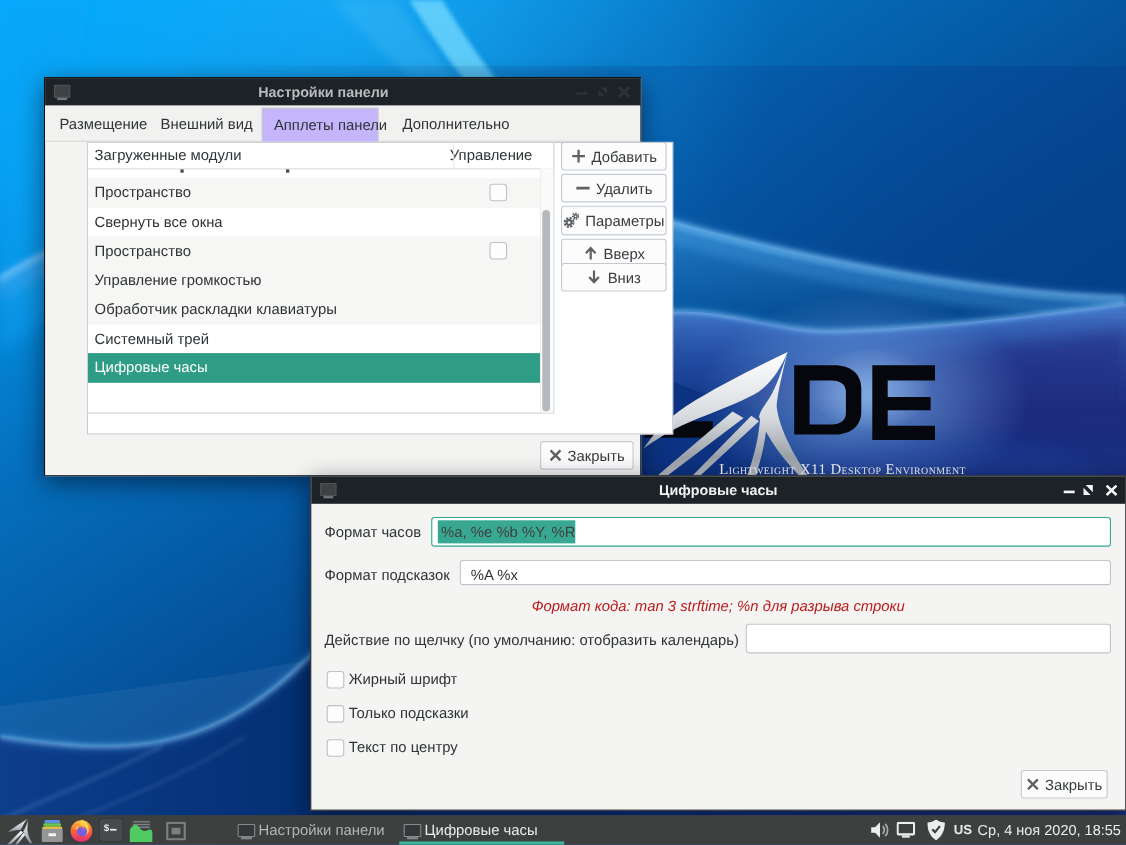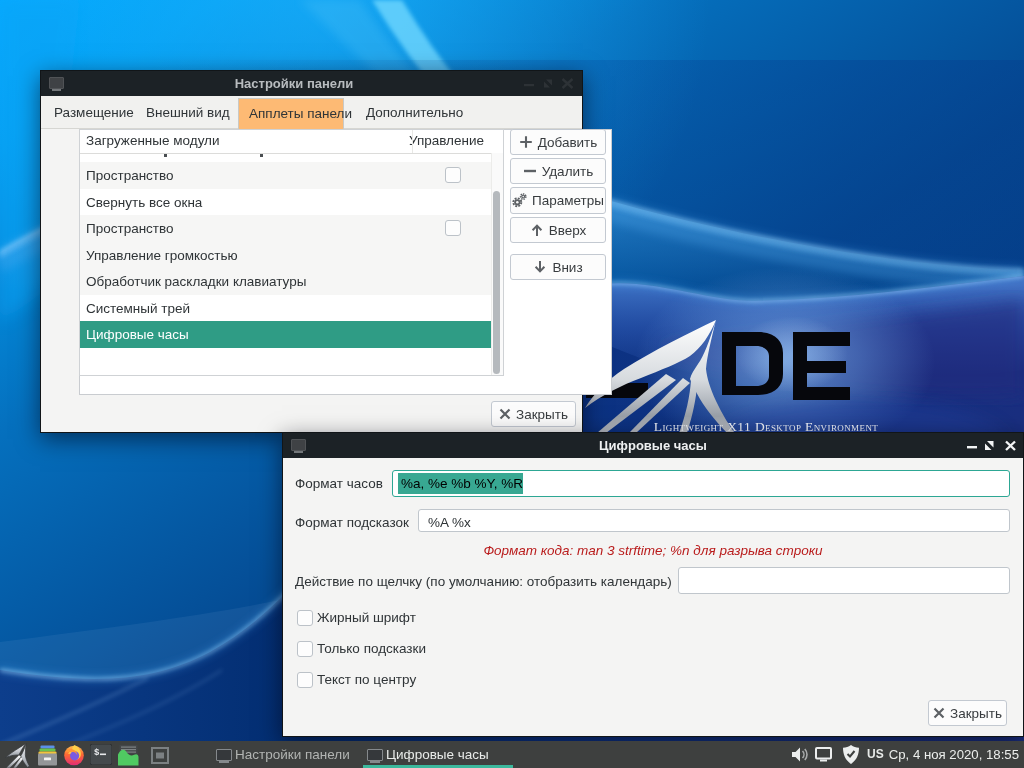--- a/index.html
+++ b/index.html
@@ -136,21 +136,21 @@
   <div class="ttl" style="color:#b8bcbf;right:35px;">Настройки панели</div>
   <svg style="position:absolute;right:6px;top:5px;" width="62" height="15" viewBox="0 0 62 15">
    <rect x="10" y="8" width="10" height="2.2" fill="#2d3236"></rect>
    <path d="M30,11.5 L30,5.5 L36,11.5 Z M38,9.5 L38,3.5 L32,3.5 Z" fill="#2d3236"></path>
    <path d="M48.5,3 L58.5,12 M58.5,3 L48.5,12" stroke="#2d3236" stroke-width="2.4"></path>
   </svg>
  </div>
  <div style="position:absolute;left:0;top:25px;right:0;height:33px;background:#f1f1ef;border-bottom:1px solid #d6d6d2;box-sizing:border-box;">
   <span class="lbl" style="left:13px;top:9px;">Размещение</span>
   <span class="lbl" style="left:105px;top:9px;">Внешний вид</span>
-  <div style="position:absolute;left:197px;top:2px;width:106px;height:31px;background:#fdba74;border:1px solid #c9c9c5;border-bottom:none;box-sizing:border-box;">
+  <div style="position:absolute;left:197px;top:2px;width:106px;height:31px;background:#c4b5fd;border:1px solid #c9c9c5;border-bottom:none;box-sizing:border-box;">
    <span class="lbl" style="left:10px;top:7px;">Апплеты панели</span>
       </div>
   <span class="lbl" style="left:325px;top:9px;">Дополнительно</span>
  </div>
 
  <div style="position:absolute;left:6px;top:58px;width:533px;height:266px;background:#fff;border:1px solid #c9ccd0;box-sizing:border-box;margin-left:32px;">
 
   <div style="position:absolute;left:-1px;top:-1px;width:425px;height:247px;background:#fff;border:1px solid #cfd2d5;box-sizing:border-box;">
    <div style="position:absolute;left:0;top:0;right:0;height:23px;border-bottom:1px solid #dcdcda;">
     <span class="lbl" style="left:6px;top:3px;">Загруженные модули</span>
@@ -197,41 +197,41 @@
           <circle cx="5.3" cy="9.3" r="3.1" fill="#5d6165"></circle>
           <circle cx="5.3" cy="9.3" r="4" fill="none" stroke="#5d6165" stroke-width="1.9" stroke-dasharray="1.95 1.19"></circle>
           <circle cx="5.3" cy="9.3" r="1.25" fill="#f7f7f7"></circle>
           <circle cx="11.2" cy="3.6" r="2" fill="#5d6165"></circle>
           <circle cx="11.2" cy="3.6" r="2.7" fill="none" stroke="#5d6165" stroke-width="1.4" stroke-dasharray="1.42 1.0"></circle>
           <circle cx="11.2" cy="3.6" r=".8" fill="#f7f7f7"></circle>
         </svg>Параметры</div>
   <div class="btn" style="left:430px;top:87px;width:96px;height:26px;"><svg class="bi" width="14" height="14" viewBox="0 0 14 14">
           <path d="M7,13 V3 M2.6,7.2 L7,2.6 L11.4,7.2" stroke="#5d6165" stroke-width="2" fill="none"></path>
         </svg>Вверх</div>
-  <div class="btn" style="left:430px;top:124px;width:96px;height:26px;"><svg class="bi" width="14" height="14" viewBox="0 0 14 14">
+  <div class="btn" style="left:430px;top:109px;width:96px;height:26px;"><svg class="bi" width="14" height="14" viewBox="0 0 14 14">
           <path d="M7,1 V11 M2.6,6.8 L7,11.4 L11.4,6.8" stroke="#5d6165" stroke-width="2" fill="none"></path>
         </svg>Вниз</div>
  </div>
  <div class="btn" style="left:450px;top:330px;width:85px;height:26px;"><svg class="bi" width="12" height="12" viewBox="0 0 12 12">
         <path d="M1.5,1.5 L10.5,10.5 M10.5,1.5 L1.5,10.5" stroke="#5d6165" stroke-width="2.2"></path>
       </svg>Закрыть</div>
 </div>
 <div class="win" id="w2" style="left:282px;top:432px;width:742px;height:305px;">
  <div class="tbar">
       <div class="wicon"></div>
   <div class="ttl">Цифровые часы</div>
   <svg style="position:absolute;right:3px;top:5px;" width="62" height="15" viewBox="0 0 62 15">
    <rect x="9" y="8" width="10" height="2.4" fill="#f2f4f5"></rect>
    <path d="M27,12 L27,5.5 L33.5,12 Z M35.5,9.5 L35.5,3 L29,3 Z" fill="#f2f4f5"></path>
    <path d="M48,3.5 L57,12 M57,3.5 L48,12" stroke="#f2f4f5" stroke-width="2.4"></path>
   </svg>
  </div>
  <span class="lbl" style="left:12px;top:43px;">Формат часов</span>
  <div class="inp" style="left:109px;top:37px;width:618px;height:27px;border:1px solid #2da794;">
-  <span style="position:absolute;left:5px;top:2px;bottom:2px;width:122px;background:#38a892;color:#000000;line-height:21px;padding-left:3px;white-space:nowrap;">%a, %e %b %Y, %R</span>
+  <span style="position:absolute;left:5px;top:2px;bottom:2px;width:122px;background:#38a892;color:#404040;line-height:21px;padding-left:3px;white-space:nowrap;">%a, %e %b %Y, %R</span>
  </div>
  <span class="lbl" style="left:12px;top:82px;">Формат подсказок</span>
  <div class="inp" style="left:135px;top:76px;width:592px;height:23px;line-height:26px;"><span style="margin-left:9px;">%A %x</span></div>
  <div style="position:absolute;left:0;top:110px;width:100%;text-align:center;font-size:13.5px;font-style:italic;color:#b91c1c;">Формат кода: man 3 strftime; %n для разрыва строки</div>
  <span class="lbl" style="left:12px;top:141px;">Действие по щелчку (по умолчанию: отобразить календарь)</span>
  <div class="inp" style="left:395px;top:134px;width:332px;height:27px;"></div>
  <span class="cb" style="left:14px;top:177px;"></span>
     <span class="lbl" style="left:34px;top:177px;">Жирный шрифт</span>
  <span class="cb" style="left:14px;top:208px;"></span>
     <span class="lbl" style="left:34px;top:208px;">Только подсказки</span>

